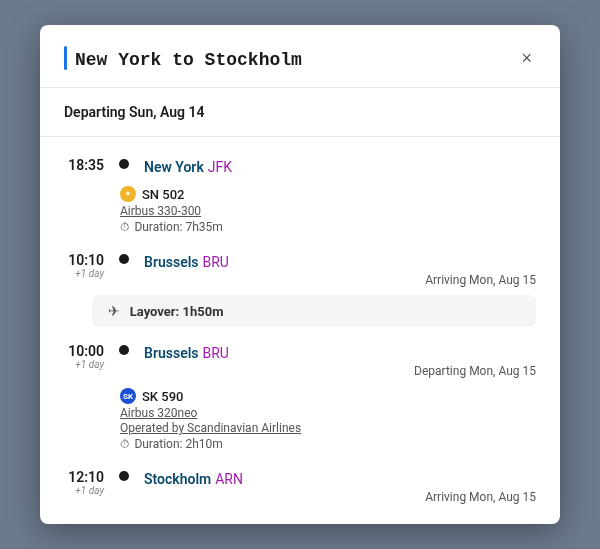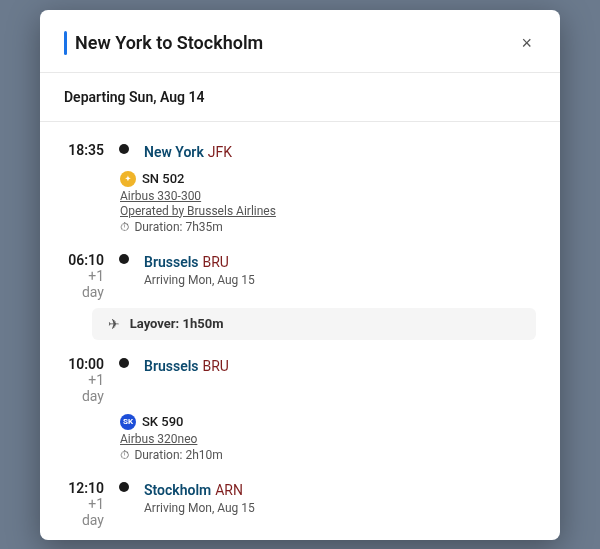--- a/index.html
+++ b/index.html
@@ -24,22 +24,23 @@
     }
     .modal-header {
       display: flex;
       align-items: center;
       justify-content: space-between;
       padding: 20px 24px 16px 24px;
       border-bottom: 1px solid #e8e8e8;
     }
     .modal-title-group {
       display: flex;
-      align-items: center;
+      align-items: flex-end;
       gap: 8px;
+      font-family: Liberation Mono, monospace;
     }
     .title-bar {
       width: 3px;
       height: 24px;
       background: #1a73e8;
       border-radius: 2px;
     }
     .modal-title {
       font-size: 18px;
       font-weight: 600;
@@ -83,22 +84,23 @@
       min-width: 52px;
       text-align: right;
       padding-right: 12px;
     }
     .time-main {
       font-size: 14px;
       font-weight: 600;
       color: #1a1a1a;
     }
     .time-sub {
-      font-size: 14px;
+      font-size: 10px;
       color: #888;
+      font-style: italic;
     }
     .dot-col {
       width: 16px;
       min-width: 16px;
       display: flex;
       flex-direction: column;
       align-items: center;
       padding-top: 2px;
     }
     .dot {
@@ -113,26 +115,27 @@
       padding-left: 12px;
     }
     .stop-name {
       font-size: 14px;
       font-weight: 600;
       color: #0c4a6e;
     }
     .stop-code {
       font-size: 14px;
       font-weight: 400;
-      color: #7f1d1d;
+      color: #a21caf;
     }
     .stop-arrival {
       font-size: 12px;
       color: #555;
       margin-top: 2px;
+      text-align: right;
     }
     .flight-segment {
       display: flex;
       align-items: flex-start;
       padding: 6px 24px 6px 80px;
     }
     .flight-info {
       flex: 1;
     }
     .flight-number-row {
@@ -230,31 +233,30 @@
       </div>
     </div>
 
     <div class="flight-segment">
       <div class="flight-info">
         <div class="flight-number-row">
           <span class="airline-badge sn-badge">✦</span>
           <span>SN 502</span>
         </div>
         <div class="flight-detail">Airbus 330-300</div>
-        <div class="flight-detail">Operated by Brussels Airlines</div>
         <div class="duration-row">
           <span class="clock-icon">⏱</span>
           <span>Duration: 7h35m</span>
         </div>
       </div>
     </div>
 
     <div class="stop-row">
       <div class="time-col">
-        <div class="time-main">06:10</div>
+        <div class="time-main">10:10</div>
         <div class="time-sub">+1 day</div>
       </div>
       <div class="dot-col">
         <div class="dot"></div>
       </div>
       <div class="stop-info">
         <span class="stop-name">Brussels</span>
         <span class="stop-code"> BRU</span>
         <div class="stop-arrival">Arriving Mon, Aug 15</div>
       </div>
@@ -269,30 +271,32 @@
       <div class="time-col">
         <div class="time-main">10:00</div>
         <div class="time-sub">+1 day</div>
       </div>
       <div class="dot-col">
         <div class="dot"></div>
       </div>
       <div class="stop-info">
         <span class="stop-name">Brussels</span>
         <span class="stop-code"> BRU</span>
+        <div class="stop-arrival">Departing Mon, Aug 15</div>
       </div>
     </div>
 
     <div class="flight-segment">
       <div class="flight-info">
         <div class="flight-number-row">
           <span class="airline-badge">SK</span>
           <span>SK 590</span>
         </div>
         <div class="flight-detail">Airbus 320neo</div>
+        <div class="flight-detail">Operated by Scandinavian Airlines</div>
         <div class="duration-row">
           <span class="clock-icon">⏱</span>
           <span>Duration: 2h10m</span>
         </div>
       </div>
     </div>
 
     <div class="stop-row">
       <div class="time-col">
         <div class="time-main">12:10</div>

